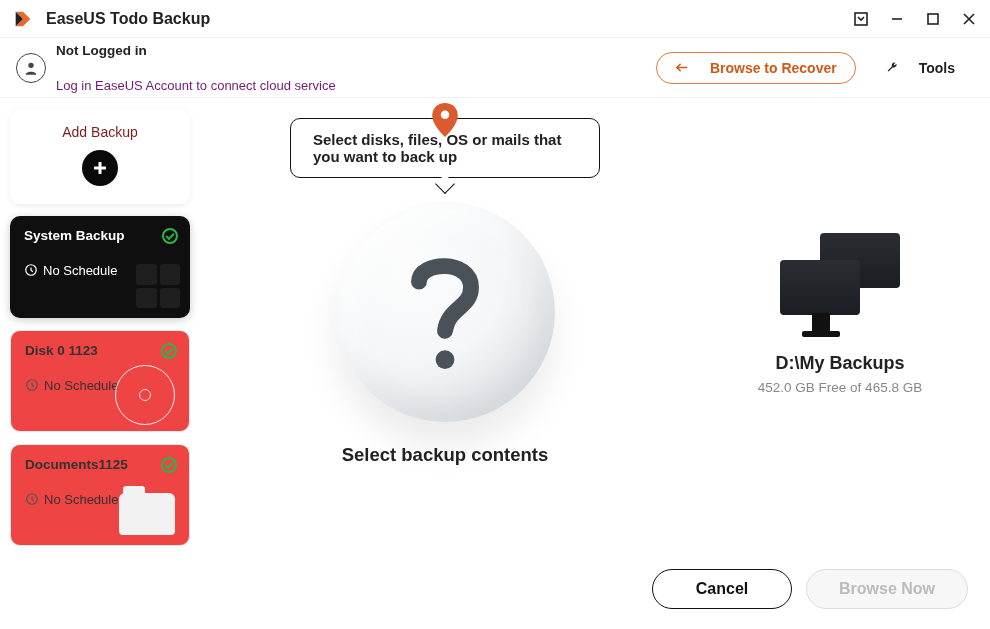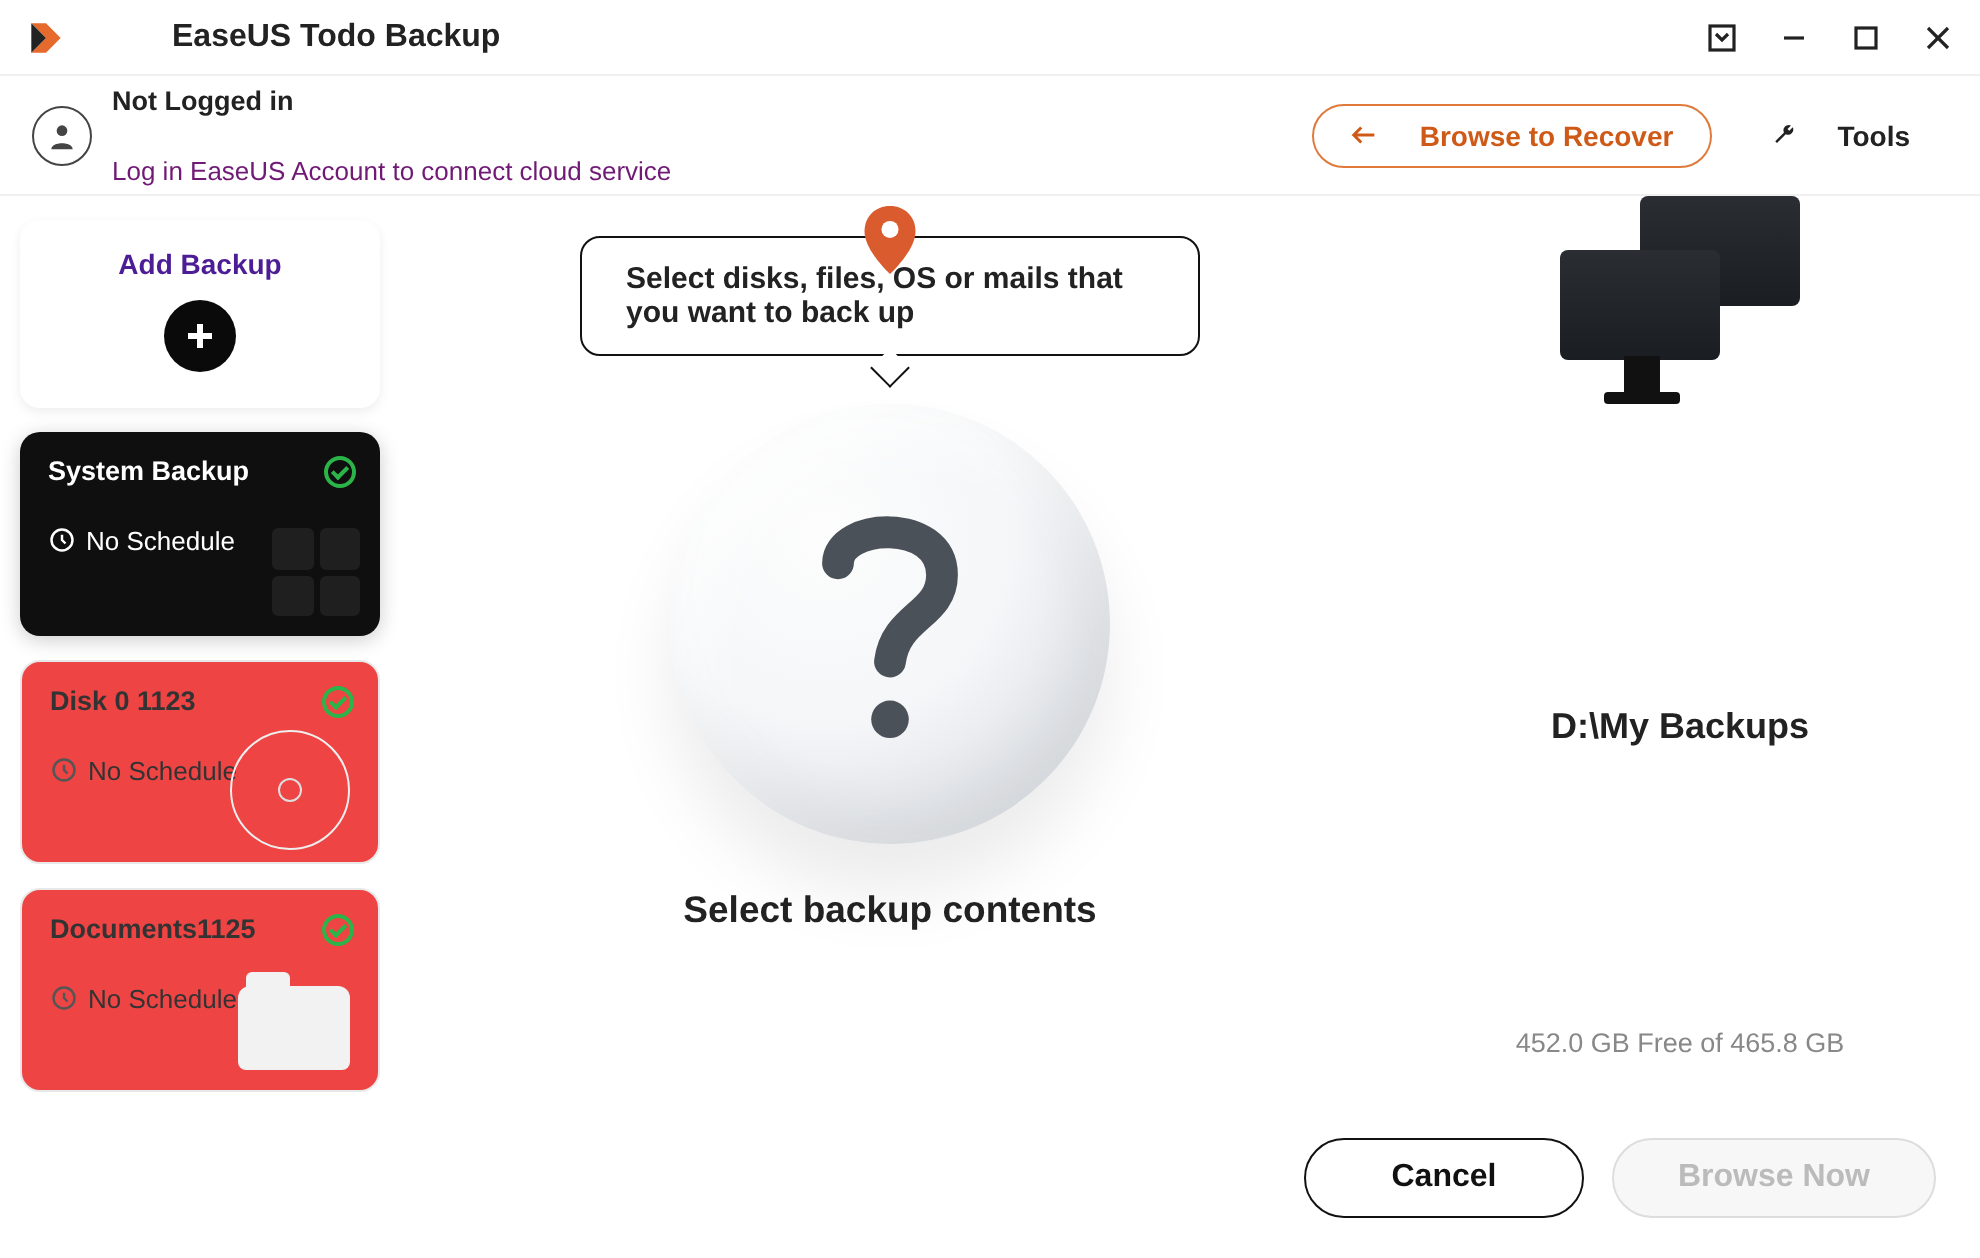--- a/index.html
+++ b/index.html
@@ -1,18 +1,18 @@
 <!DOCTYPE html>
 <html><head>
 <meta charset="utf-8">
 <style>
 * { margin: 0; padding: 0; box-sizing: border-box; font-family: -apple-system, BlinkMacSystemFont, "Segoe UI", Arial, sans-serif; }
 body { background: #fff; width: 990px; height: 629px; overflow: hidden; }
 
-.titlebar { height: 38px; display: flex; align-items: center; padding: 0 12px; border-bottom: 1px solid #f0f0f0; gap: 40px; }
+.titlebar { height: 38px; display: flex; align-items: center; padding: 0 12px; border-bottom: 1px solid #f0f0f0; }
 .logo { width: 22px; height: 22px; margin-right: 12px; display: flex; align-items: center; justify-content: center; }
 .logo svg { width: 22px; height: 22px; }
 .app-title { font-size: 16px; font-weight: 600; color: #222; flex: 1; }
 .win-controls { display: flex; gap: 18px; align-items: center; }
 .win-ctrl { width: 18px; height: 18px; display: flex; align-items: center; justify-content: center; cursor: pointer; font-size: 15px; color: #222; }
 .win-ctrl svg { width: 14px; height: 14px; stroke: #222; stroke-width: 1.6; fill: none; }
 
 .header { height: 60px; display: flex; align-items: center; padding: 0 16px; border-bottom: 1px solid #f0f0f0; }
 .avatar-ring { width: 30px; height: 30px; border: 1.5px solid #444; border-radius: 50%; display: flex; align-items: center; justify-content: center; margin-right: 10px; }
 .avatar-ring svg { width: 16px; height: 16px; fill: #444; }
@@ -22,21 +22,21 @@
 .hdr-btn { display: flex; align-items: center; gap: 20px; padding: 7px 18px; border-radius: 20px; font-size: 14px; font-weight: 600; cursor: pointer; margin-left: 10px; }
 .btn-browse { border: 1.5px solid #e07a3a; color: #cf5a18; background: #fff; }
 .btn-browse svg { width: 15px; height: 15px; stroke: #cf5a18; fill: #cf5a18; }
 .btn-tools { border: 1px solid transparent; background: #fff; color: #222; }
 .btn-tools svg { width: 14px; height: 14px; fill: #222; }
 
 .content { display: flex; height: 531px; }
 .sidebar { width: 200px; padding: 12px 10px; background: #fff; display: flex; flex-direction: column; gap: 12px; }
 
 .add-card { background: #fff; border-radius: 10px; box-shadow: 0 2px 6px rgba(0,0,0,0.07); padding: 14px 0 18px; display: flex; flex-direction: column; align-items: center; cursor: pointer; }
-.add-card .lbl { font-size: 14px; font-weight: 700; color: #4c1d95; margin-bottom: 10px; }
+.add-card .lbl { font-size: 14px; font-weight: 400; color: #7f1d1d; margin-bottom: 10px; }
 .plus-circle { width: 36px; height: 36px; background: #0a0a0a; border-radius: 50%; display: flex; align-items: center; justify-content: center; }
 .plus-circle svg { width: 18px; height: 18px; stroke: #fff; stroke-width: 3; }
 
 .bcard { border-radius: 10px; padding: 12px 12px 12px 14px; height: 102px; position: relative; cursor: pointer; overflow: hidden; }
 .bcard.active { background: #0f0f0f; color: #fff; box-shadow: 0 2px 10px rgba(0,0,0,0.2); }
 .bcard.inactive { background: #ef4444; border: 1px solid #e8e8e8; color: #333; }
 .bcard-title { font-size: 13.5px; font-weight: 600; display:block; }
 .bcard-sched { font-size: 13px; margin-top: 20px; display: flex; align-items: flex-start; gap: 5px; }
 .bcard-sched svg { width: 14px; height: 14px; }
 .bcard.active .bcard-sched svg { stroke: #fff; }
@@ -54,21 +54,21 @@
 .center-col { flex: 1; display: flex; flex-direction: column; align-items: center; padding-top: 100px; position:relative; }
 .hint-box { position:absolute; top:20px; left:50%; transform:translateX(-50%); border:1.5px solid #111; border-radius:10px; background:#fff; padding:12px 22px; width:310px; text-align:left; font-size:15px; font-weight:600; color:#222; }
 .hint-tail { position:absolute; top:79px; left:50%; transform:translateX(-50%) rotate(45deg); width:14px; height:14px; background:#fff; border-right:1.5px solid #111; border-bottom:1.5px solid #111; }
 .pin { position:absolute; top:-16px; left:50%; transform:translateX(-50%); }
 .pin svg { width:26px; height:34px; }
 
 .orb { width: 220px; height: 220px; border-radius: 50%; background: radial-gradient(circle at 35% 30%, #fdfdfd 0%, #f4f6f8 45%, #e3e6ea 70%, #d5d9de 100%); box-shadow: 0 25px 35px rgba(0,0,0,0.08), inset -10px -15px 30px rgba(0,0,0,0.05), inset 15px 20px 30px rgba(255,255,255,0.7); display:flex; align-items:center; justify-content:center; margin-top: 4px; }
 .orb svg { width: 90px; height: 130px; }
 .center-label { margin-top: 22px; font-size: 18.5px; font-weight: 600; color: #222; }
 
-.right-col { width: 300px; display:flex; flex-direction:column; align-items:center; justify-content:space-between; padding-bottom:100px; }
+.right-col { width: 300px; display:flex; flex-direction:column; align-items:center; justify-content:center; padding-bottom:100px; }
 .monitors { position:relative; width:120px; height:100px; }
 .mon { position:absolute; width:80px; height:55px; background:linear-gradient(#2a2e33,#1a1d21); border-radius:4px; }
 .mon.back { top:0; right:0; }
 .mon.front { bottom:18px; left:0; }
 .stand { position:absolute; bottom:0; left:32px; width:18px; height:20px; background:#111; }
 .stand::after{content:"";position:absolute;bottom:-4px;left:-10px;width:38px;height:6px;background:#111;border-radius:2px;}
 .dest-label { margin-top:20px; font-size:18px; font-weight:600; color:#222; }
 .dest-sub { margin-top:6px; font-size:13.5px; color:#888; }
 
 .footer { position:absolute; bottom:0; right:0; height:80px; display:flex; align-items:center; gap:14px; padding-right:22px; width:100%; justify-content:flex-end; }

